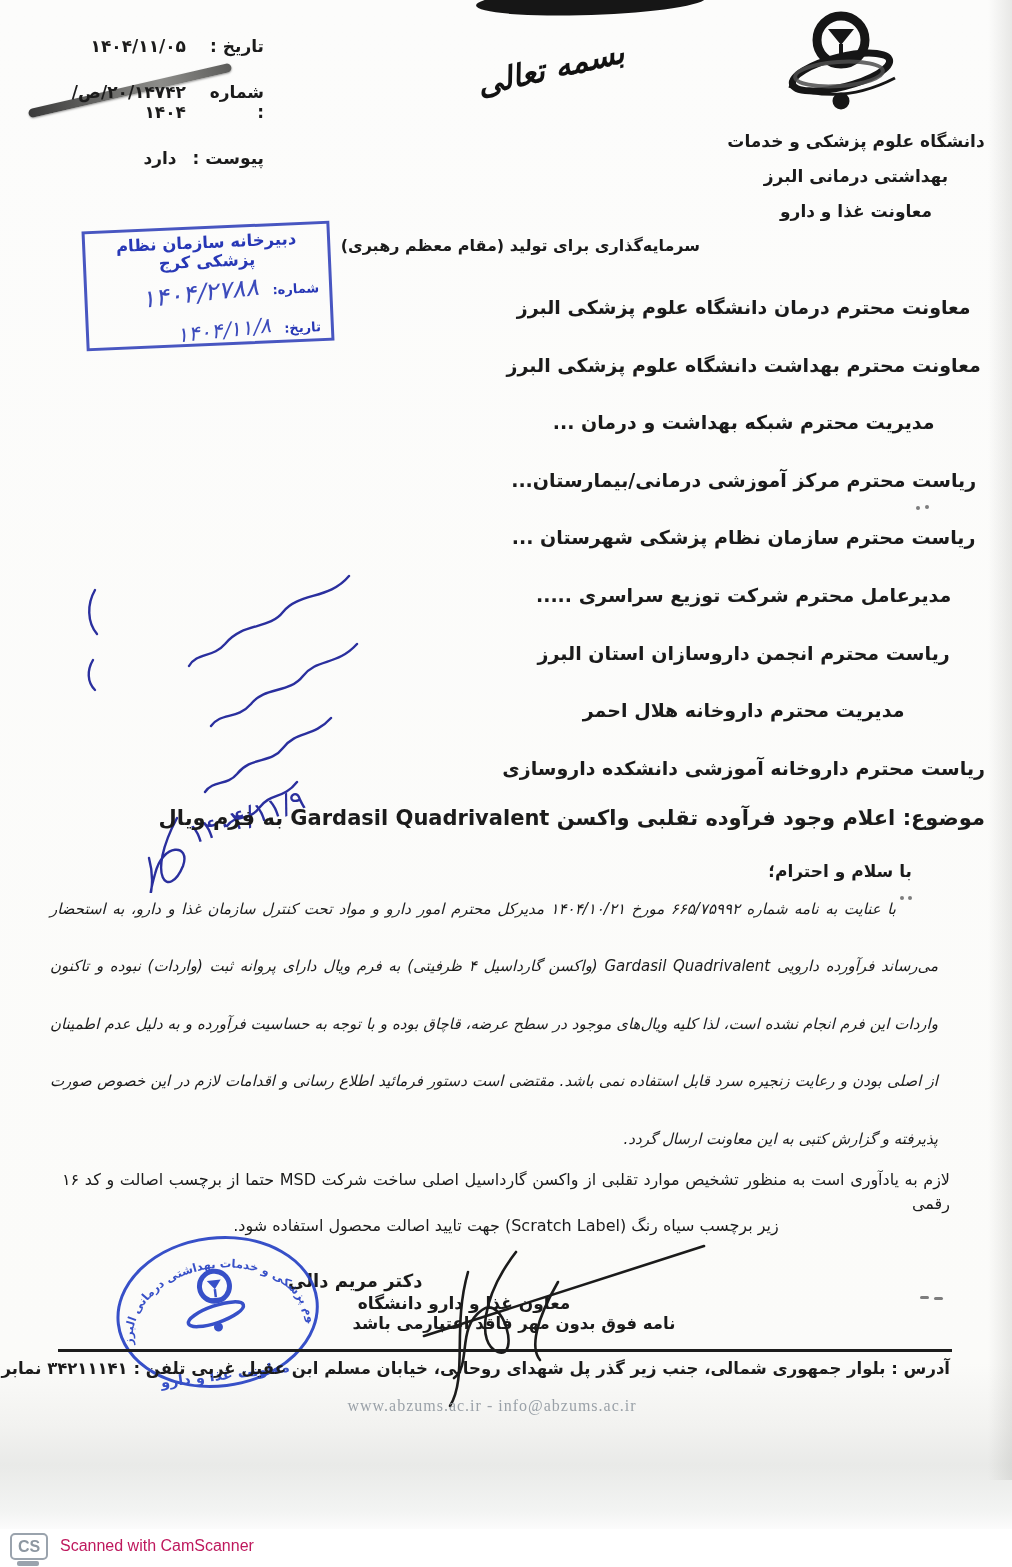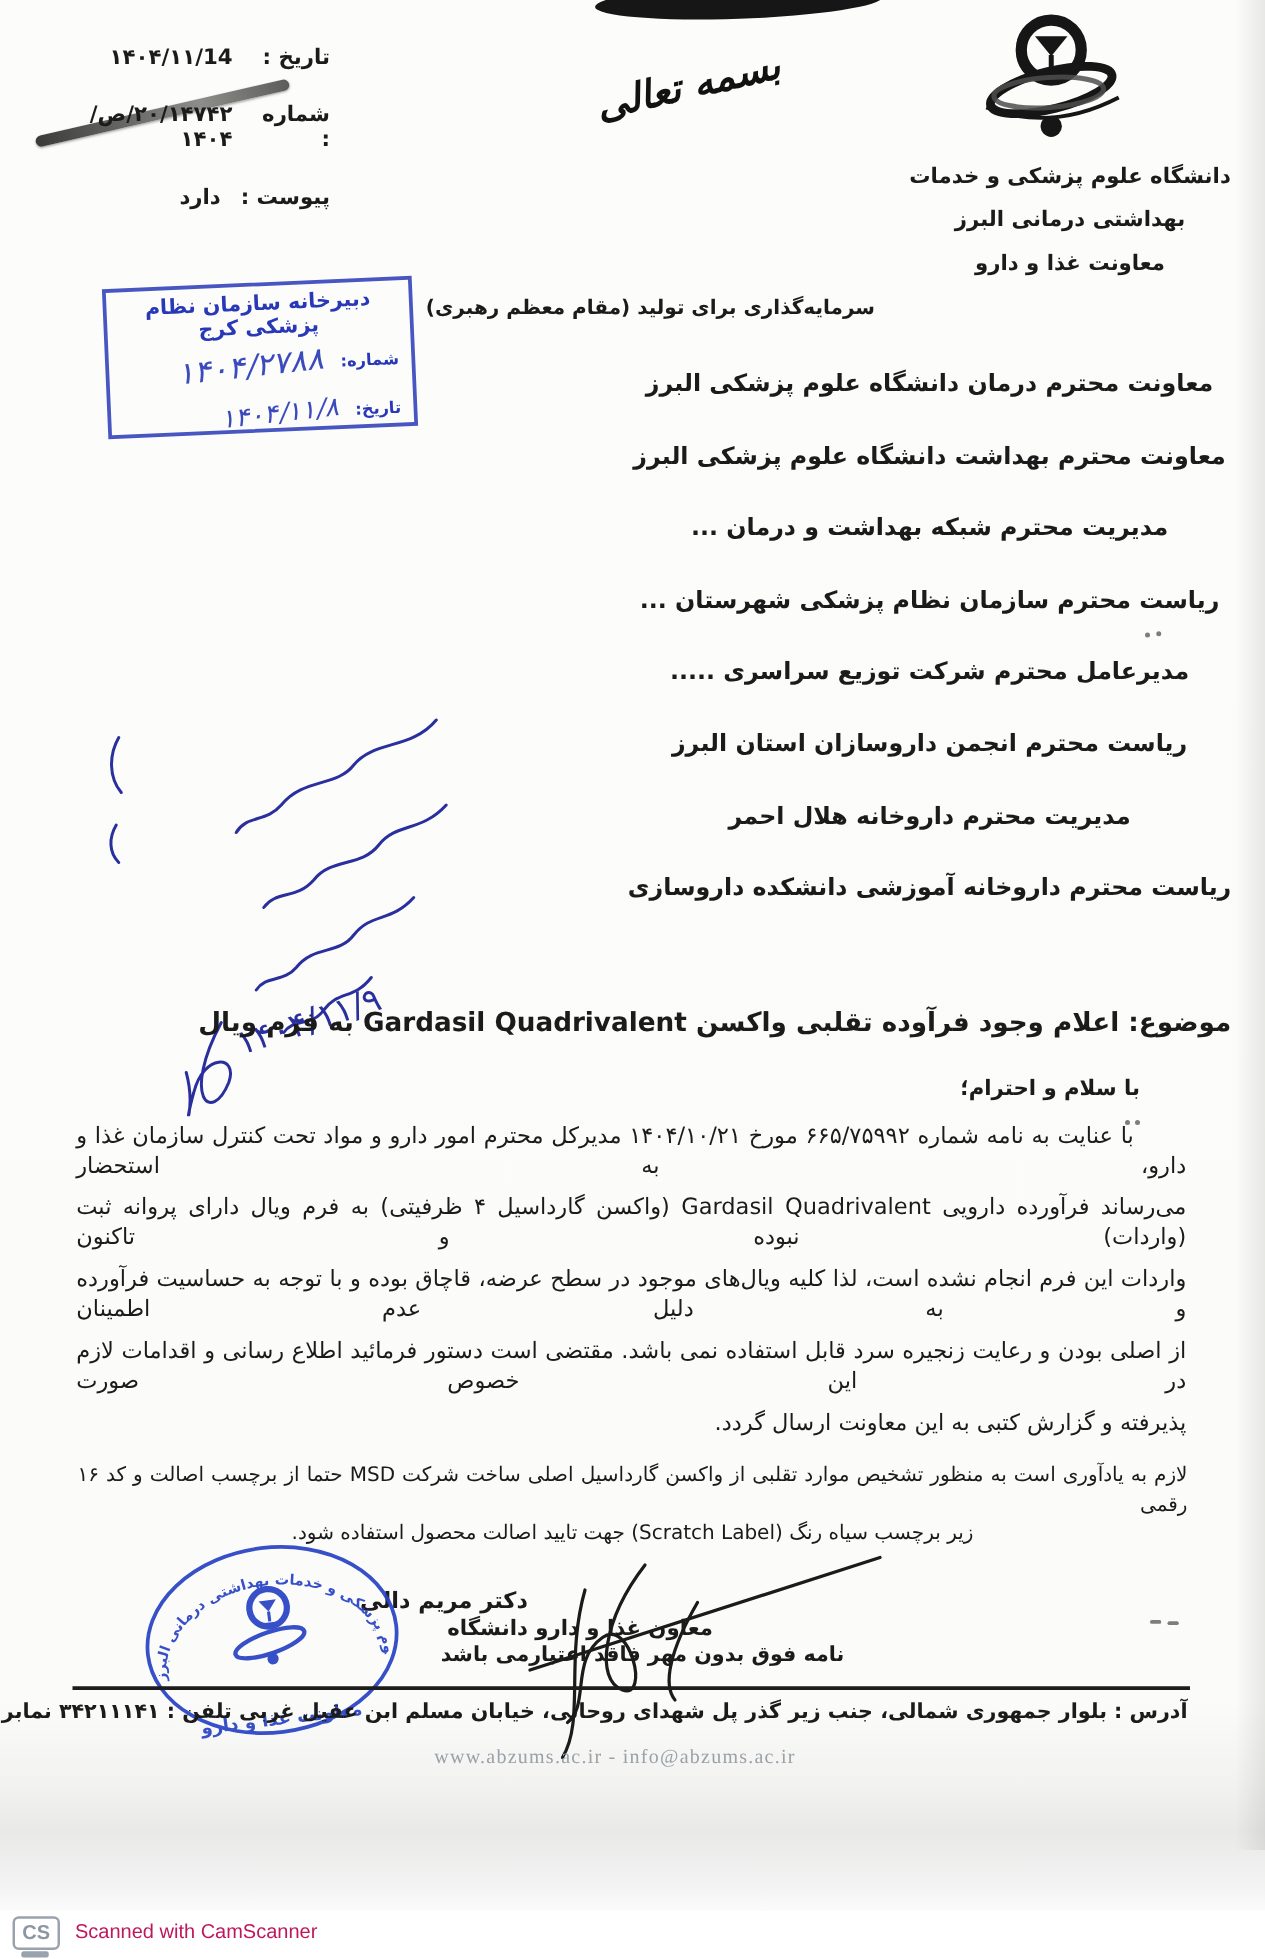--- a/index.html
+++ b/index.html
@@ -44,21 +44,21 @@
   .reg-hand { font-size:25px; letter-spacing:3px; transform:skewX(-14deg) rotate(-4deg); opacity:.9; white-space:nowrap; }
   .reg-hand.small { font-size:21px; }
 
   
   .recipients { right:27px; top:296px; direction:rtl; text-align:center; font-weight:bold; font-size:19px; }
   .recipient { line-height:22px; margin-bottom:35.6px; }
 
   .subject { right:27px; top:806px; direction:rtl; font-weight:bold; font-size:21px; }
   .salutation { right:100px; top:861px; direction:rtl; font-weight:bold; font-size:17px;text-align:center; }
 
-  .body1 { right:63px; top:897px; width:888px; direction:rtl; font-size:18px; }
+  .body1 { right:74px; top:897px; width:888px; direction:rtl; font-size:15px;font-style:italic; }
   .bline { text-align:justify; text-align-last:justify; line-height:24px; height:57.4px; }
   .bline.first { text-indent:42px; }
   .bline.endline { text-align-last:right; height:auto; }
   .body2 { right:62px; top:1168px; width:888px; direction:rtl; font-size:16px; }
   .body2 .bline { height:46px; }
   .body2 .bline.centerlast { text-align-last:center; height:auto; }
 
   
   .sig-name { left:288px; top:1270px; width:210px; text-align:left; direction:rtl; font-weight:bold; font-size:18px; }
   .sig-title { left:338px; top:1293px; width:252px; text-align:center; direction:rtl; font-weight:bold; font-size:17px; }
@@ -92,21 +92,21 @@
 
   <div class="abs pen"></div>
   <div class="abs top-blob"></div>
   <div class="abs dotmark dm1"></div>
   <div class="abs dotmark dm2"></div>
   <div class="abs dotmark dm3"></div>
 
   <div class="abs head-left">
     <div class="meta-row">
       <span class="lbl">تاریخ :</span>
-      <span class="val">۱۴۰۴/۱۱/14</span>
+      <span class="val">۱۴۰۴/۱۱/۰۵</span>
     </div>
     <div class="meta-row">
       <span class="lbl">شماره :</span>
       <span class="val">۲۰/۱۴۷۴۲/ص/۱۴۰۴</span>
     </div>
     <div class="meta-row">
       <span class="lbl">پیوست :</span>
       <span class="val">دارد</span>
     </div>
   </div>
@@ -143,20 +143,21 @@
     <div class="reg-row">
       <span class="reg-lbl">تاریخ:</span>
       <span class="reg-hand small">۱۴۰۴/۱۱/۸</span>
     </div>
   </div>
 
   <div class="abs recipients">
     <div class="recipient">معاونت محترم درمان دانشگاه علوم پزشکی البرز</div>
     <div class="recipient">معاونت محترم بهداشت دانشگاه علوم پزشکی البرز</div>
     <div class="recipient">مدیریت محترم شبکه بهداشت و درمان ...</div>
+    <div class="recipient">ریاست محترم مرکز آموزشی درمانی/بیمارستان...</div>
     <div class="recipient">ریاست محترم سازمان نظام پزشکی شهرستان ...</div>
     <div class="recipient">مدیرعامل محترم شرکت توزیع سراسری .....</div>
     <div class="recipient">ریاست محترم انجمن داروسازان استان البرز</div>
     <div class="recipient">مدیریت محترم داروخانه هلال احمر</div>
     <div class="recipient">ریاست محترم داروخانه آموزشی دانشکده داروسازی</div>
   </div>
 
   <div class="abs hand-note">
     <svg width="310" height="345" viewBox="0 0 310 345" xmlns="http://www.w3.org/2000/svg" fill="none" stroke="#2a2f9e" stroke-width="2.4" stroke-linecap="round">
       <path d="M264 28 C 244 52, 214 44, 198 64 C 184 82, 158 74, 140 96 C 128 110, 112 104, 104 118"></path>

